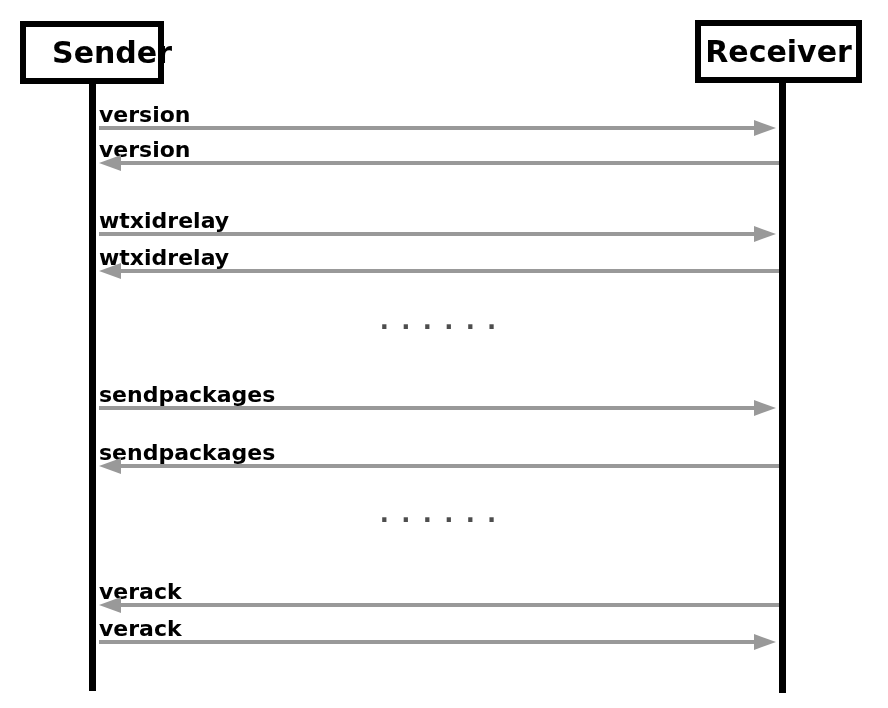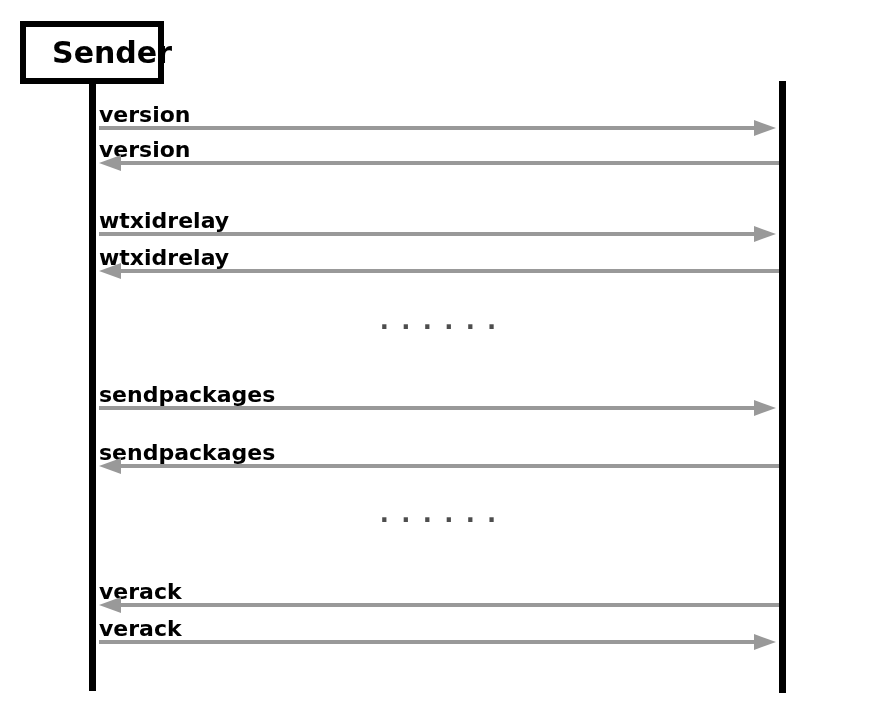--- a/index.html
+++ b/index.html
@@ -87,20 +87,23 @@
   }
 </style>
 </head>
 <body>
 
 <div class="canvas">
 
   <div class="actor-box sender">
     <span>Sender</span>
   </div>
+  <div class="actor-box receiver">
+    <span>Receiver</span>
+  </div>
 
   <div class="lifeline sender"></div>
   <div class="lifeline receiver"></div>
 
   <div class="message right" style="top:103px">
     <div class="msg-label">version</div>
     <div class="msg-line"></div>
     <div class="msg-head"></div>
   </div>
 

